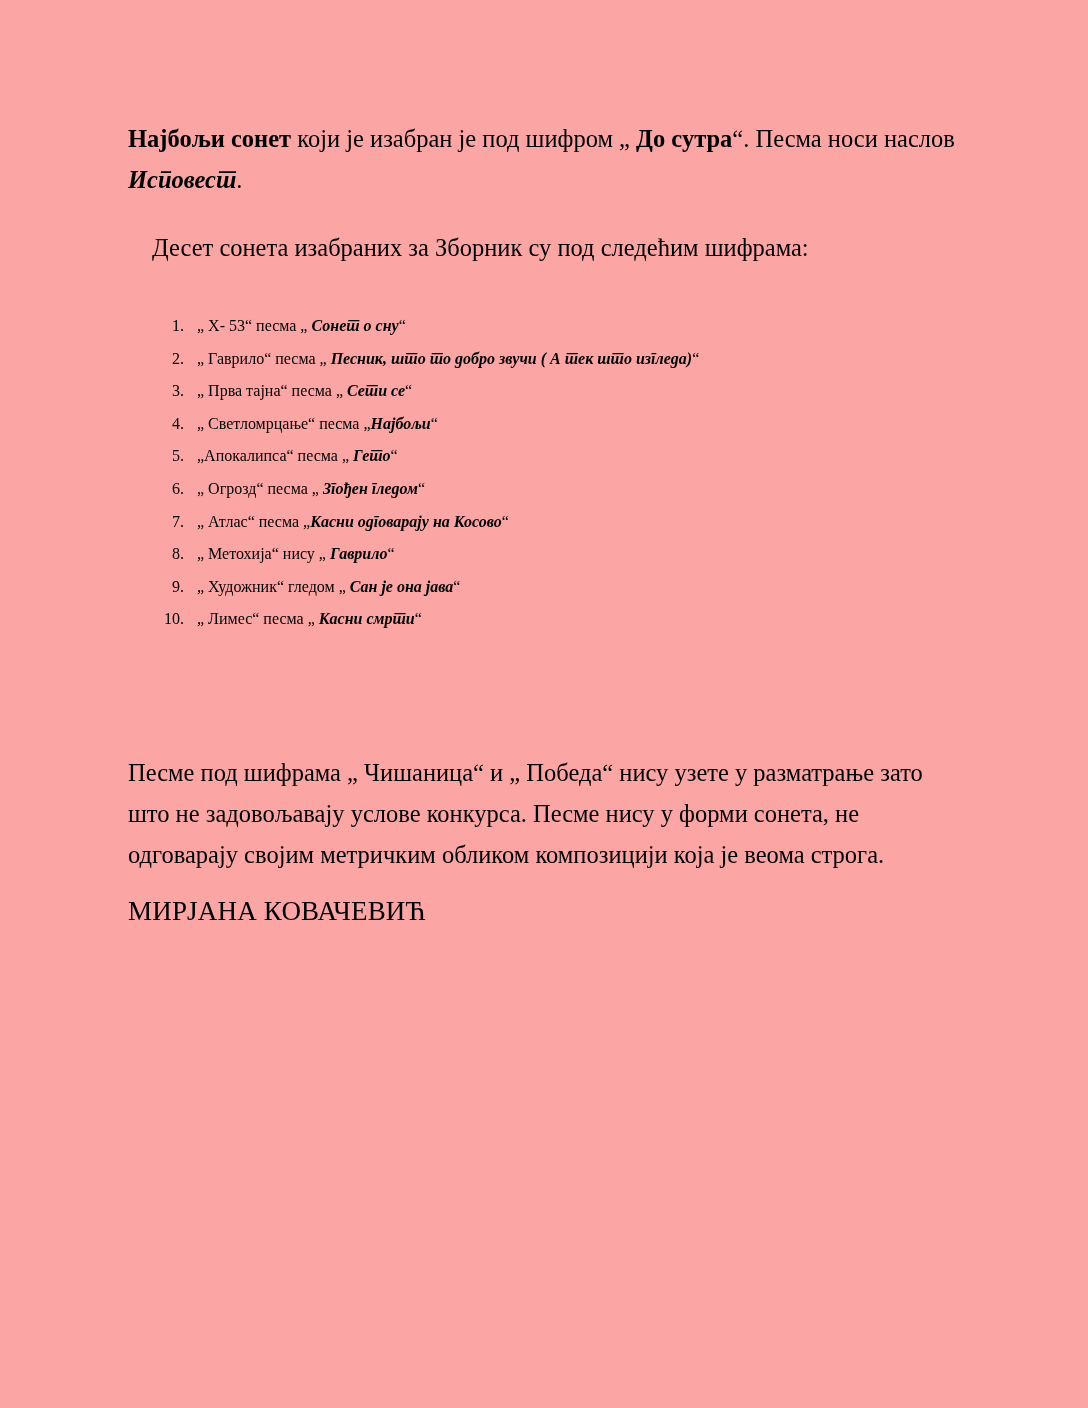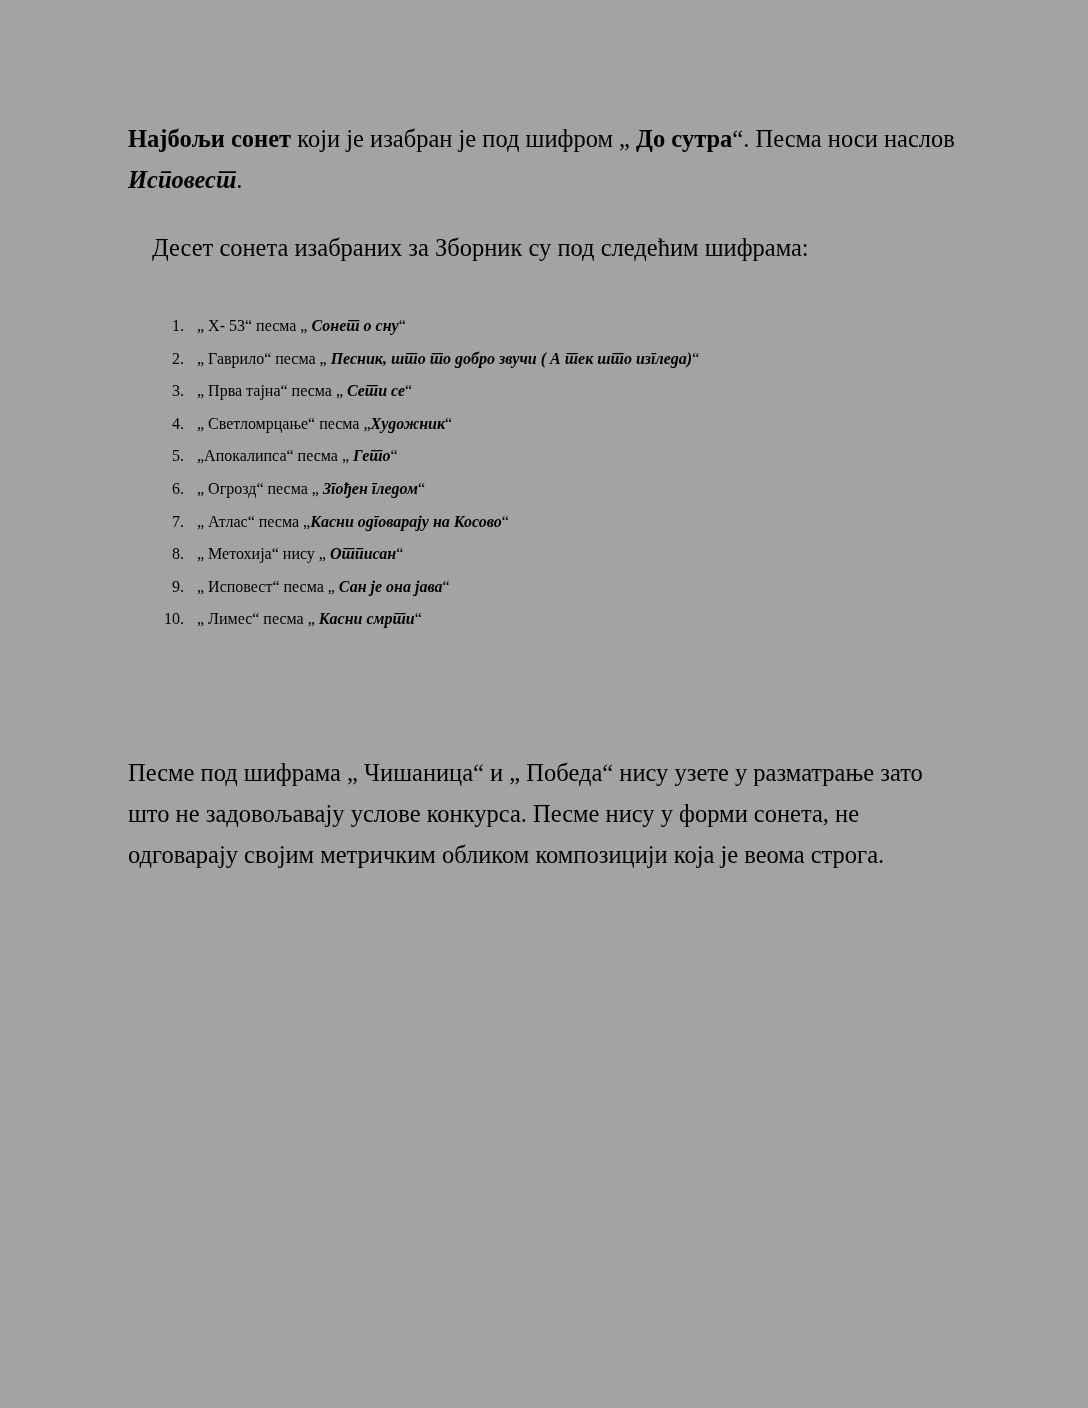--- a/index.html
+++ b/index.html
@@ -9,21 +9,21 @@
     background: #ffffff;
   }
   body {
     font-family: "Liberation Serif", "DejaVu Serif", serif;
     color: #000000;
   }
   .page {
     position: relative;
     width: 1088px;
     height: 1408px;
-    background: #a3a3a3;
+    background: #fca5a5;
     overflow: hidden;
     box-sizing: border-box;
   }
   .content {
     position: absolute;
     left: 128px;
     top: 118px;
     width: 830px;
   }
   .para {
@@ -102,28 +102,29 @@
 
     <p class="para para-intro"><b class="strong">Најбољи сонет</b><span> који је изабран је под шифром „ </span><b class="strong">До сутра</b><span>“. Песма носи наслов </span><i class="ital">Исповест</i><span>.</span></p>
 
     <p class="para para-lead">Десет сонета изабраних за Зборник су под следећим шифрама:</p>
 
     <div class="list-block">
       <ol class="codes">
         <li><span>„ X- 53“ песма „ </span><span class="item-title">Сонет о сну</span><span>“</span></li>
         <li><span>„ Гаврило“ песма  „ </span><span class="item-title">Песник, што то добро звучи ( А тек што изгледа)</span><span>“</span></li>
         <li><span>„ Прва тајна“ песма „ </span><span class="item-title">Сети се</span><span>“</span></li>
-        <li><span>„ Светломрцање“ песма „</span><span class="item-title">Художник</span><span>“</span></li>
+        <li><span>„ Светломрцање“ песма „</span><span class="item-title">Најбољи</span><span>“</span></li>
         <li><span>„Апокалипса“ песма „ </span><span class="item-title">Гето</span><span>“</span></li>
         <li><span>„ Огрозд“ песма „ </span><span class="item-title">Згођен гледом</span><span>“</span></li>
         <li><span>„ Атлас“ песма „</span><span class="item-title">Касни одговарају на Косово</span><span>“</span></li>
-        <li><span>„ Метохија“ нису „ </span><span class="item-title">Отписан</span><span>“</span></li>
-        <li><span>„ Исповест“ песма „ </span><span class="item-title">Сан је она јава</span><span>“</span></li>
+        <li><span>„ Метохија“ нису „ </span><span class="item-title">Гаврило</span><span>“</span></li>
+        <li><span>„ Художник“ гледом „ </span><span class="item-title">Сан је она јава</span><span>“</span></li>
         <li><span>„ Лимес“ песма „ </span><span class="item-title">Касни смрти</span><span>“</span></li>
       </ol>
     </div>
 
     <p class="para para-closing">Песме под шифрама „ Чишаница“ и „ Победа“  нису узете у разматрање зато што не задовољавају услове конкурса. Песме нису у форми сонета, не одговарају својим метричким обликом композицији која је веома строга.</p>
 
 
+    <p class="signature-name">МИРЈАНА КОВАЧЕВИЋ</p>
 
   </div>
 </div>
 
 </body></html>

